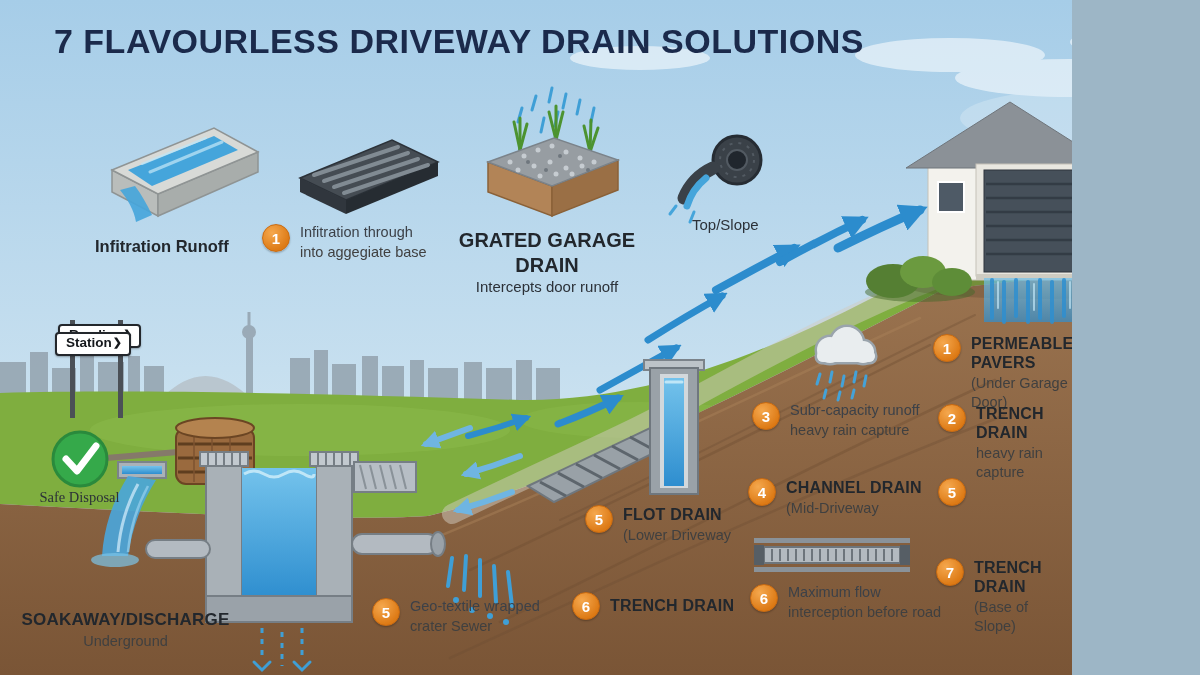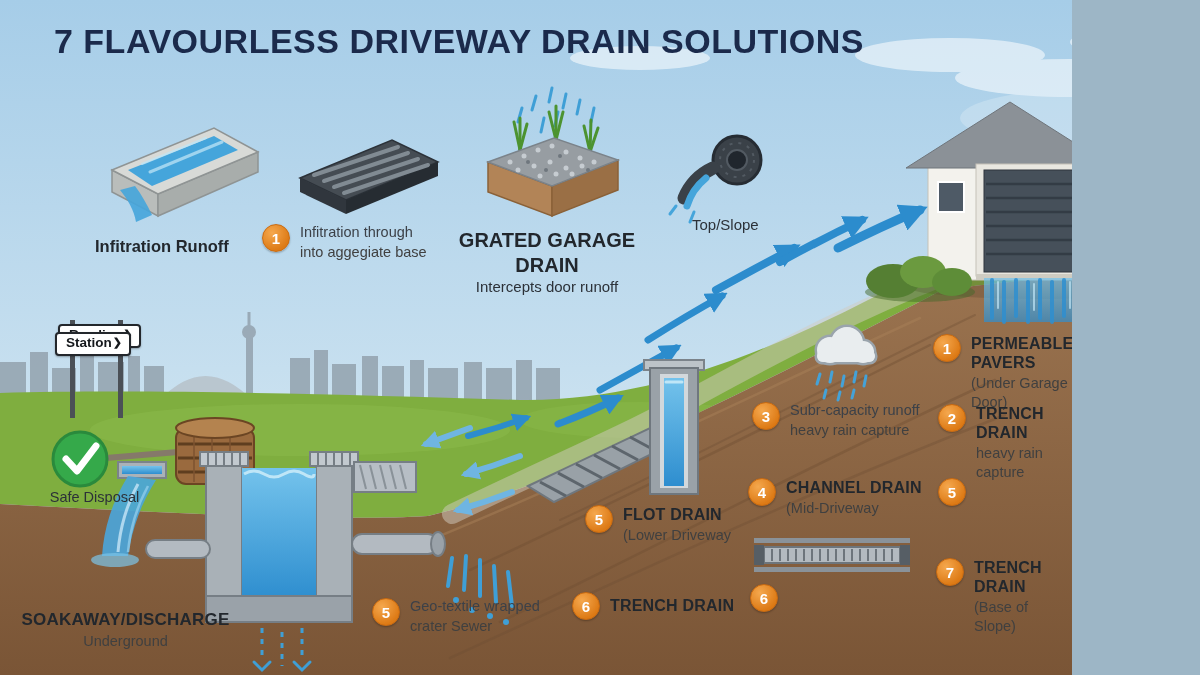--- a/index.html
+++ b/index.html
@@ -454,21 +454,21 @@
     </div>
   </div>
 
   <div class="lbl center ovl" style="left:452px;top:228px;width:190px;">
     <div class="lbl-bold" style="font-size:20px;">GRATED GARAGE DRAIN</div>
     <div>Intercepts door runoff</div>
   </div>
 
   <div class="lbl ovl" style="left:692px;top:216px;">Top/Slope</div>
 
-  <div class="lbl center ovl" style="left:42px;top:488px;width:105px;font-size:14.5px;">Safe Disposal</div>
+  <div class="lbl center ovl" style="left:27px;top:488px;width:105px;font-size:14.5px;font-family:Liberation Serif, serif;">Safe Disposal</div>
 
   <div class="callout soak center ovl" style="left:18px;top:572px;display:block;">
     <div class="ctitle">SOAKAWAY/DISCHARGE</div>
     <div class="csub">Underground</div>
   </div>
 
   <div class="callout" style="left:933px;top:334px;">
     <span class="badge">1</span>
     <div class="ctext">
       <div class="ctitle">PERMEABLE PAVERS</div>
@@ -515,20 +515,24 @@
   <div class="callout mid" style="left:572px;top:592px;">
     <span class="badge">6</span>
     <div class="ctext">
       <div class="ctitle">TRENCH DRAIN</div>
 
     </div>
   </div>
 
   <div class="callout plain" style="left:750px;top:584px;">
     <span class="badge">6</span>
+    <div class="ctext">
+      <div class="ctitle">Maximum flow</div>
+      <div class="csub">interception before road</div>
+    </div>
   </div>
 
   <div class="callout" style="left:936px;top:558px;">
     <span class="badge">7</span>
     <div class="ctext">
       <div class="ctitle">TRENCH DRAIN</div>
       <div class="csub">(Base of Slope)</div>
     </div>
   </div>
 

